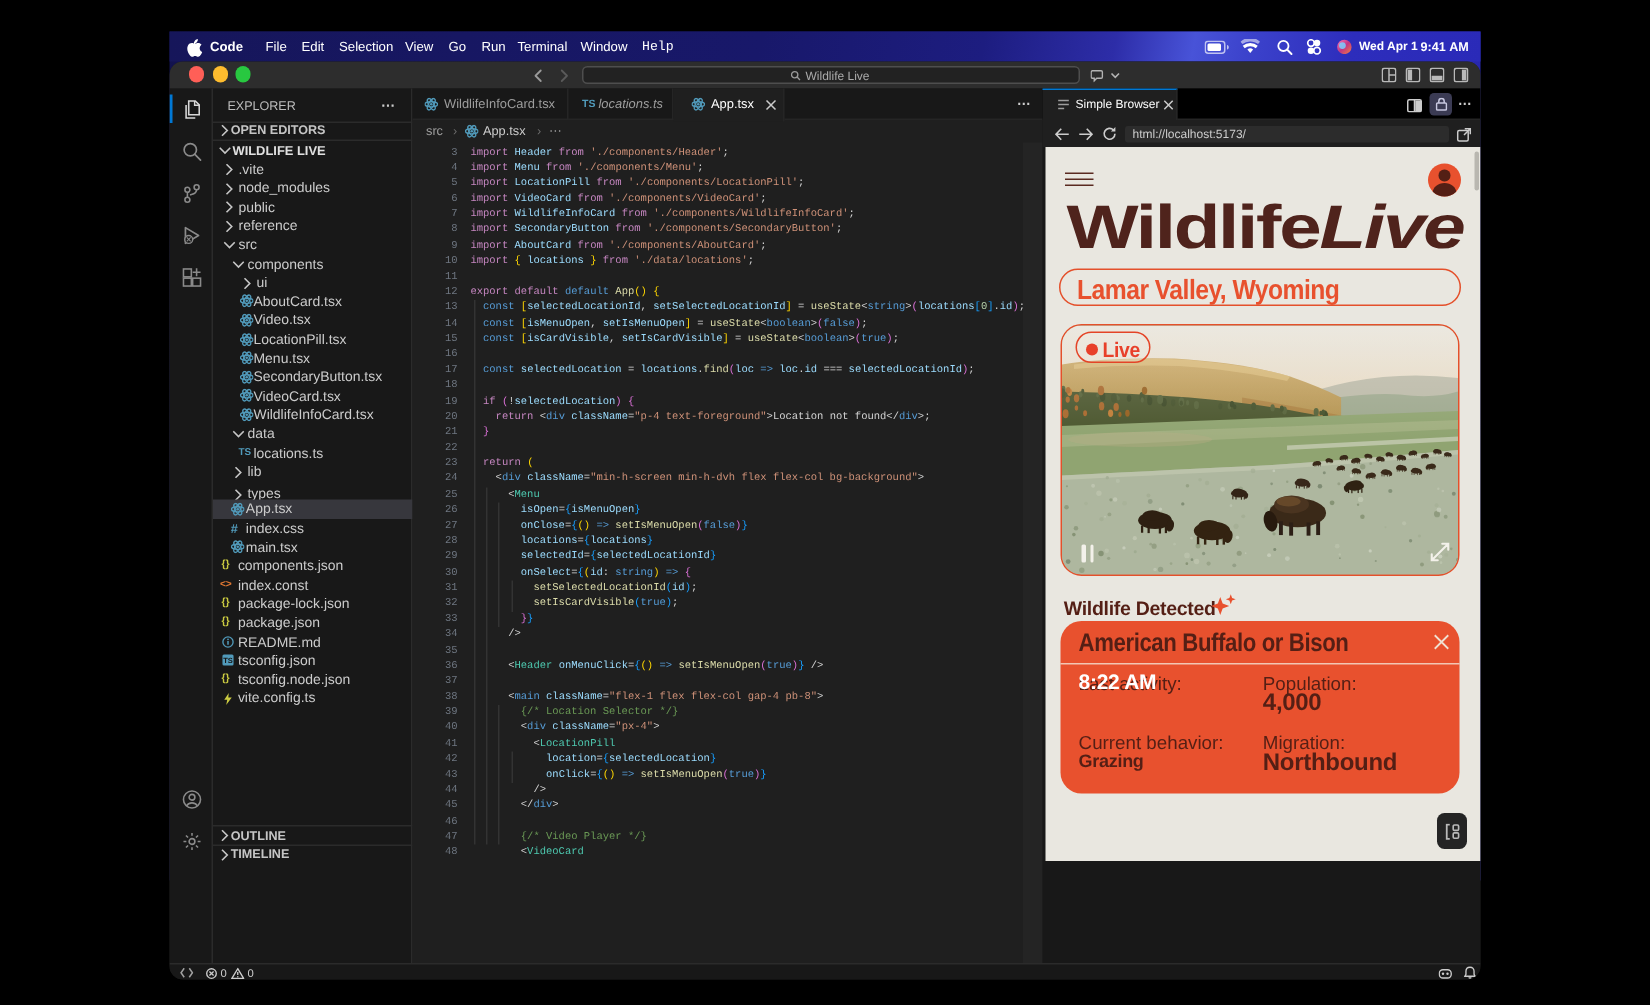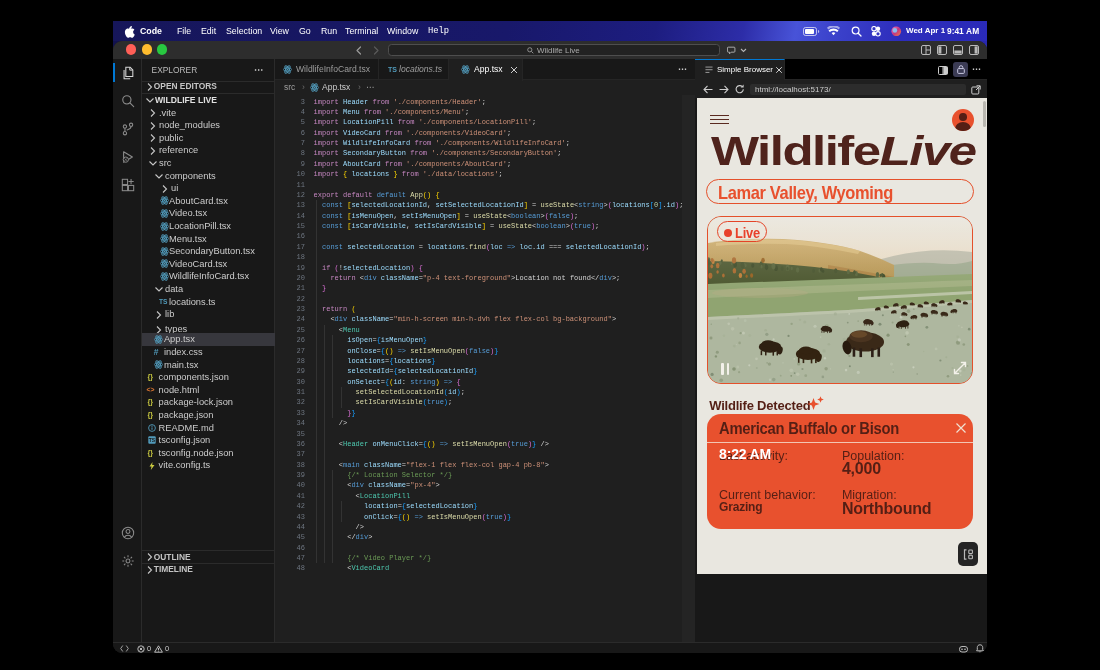--- a/index.html
+++ b/index.html
@@ -329,21 +329,21 @@
               <use href="#atom"></use>
             </svg>
             <span style="position:absolute;left:21.9px;">main.tsx</span>
           </div>
       <div class="srow" style="top:312.1px;">
             <span class="abs" style="left:5.6px;top:0;font-size:7px;font-weight:bold;color:#cbcb41;line-height:12.6px;">{}</span>
             <span style="position:absolute;left:16.6px;">components.json</span>
           </div>
       <div class="srow" style="top:324.7px;">
             <span class="abs" style="left:4.6px;top:0;font-size:6.8px;font-weight:bold;color:#e37933;line-height:12.6px;">&lt;&gt;</span>
-            <span style="position:absolute;left:16.6px;">node.html</span>
+            <span style="position:absolute;left:16.6px;">index.const</span>
           </div>
       <div class="srow" style="top:337.3px;">
             <span class="abs" style="left:5.6px;top:0;font-size:7px;font-weight:bold;color:#cbcb41;line-height:12.6px;">{}</span>
             <span style="position:absolute;left:16.6px;">package-lock.json</span>
           </div>
       <div class="srow" style="top:349.9px;">
             <span class="abs" style="left:5.6px;top:0;font-size:7px;font-weight:bold;color:#cbcb41;line-height:12.6px;">{}</span>
             <span style="position:absolute;left:16.6px;">package.json</span>
           </div>
       <div class="srow" style="top:362.5px;">

